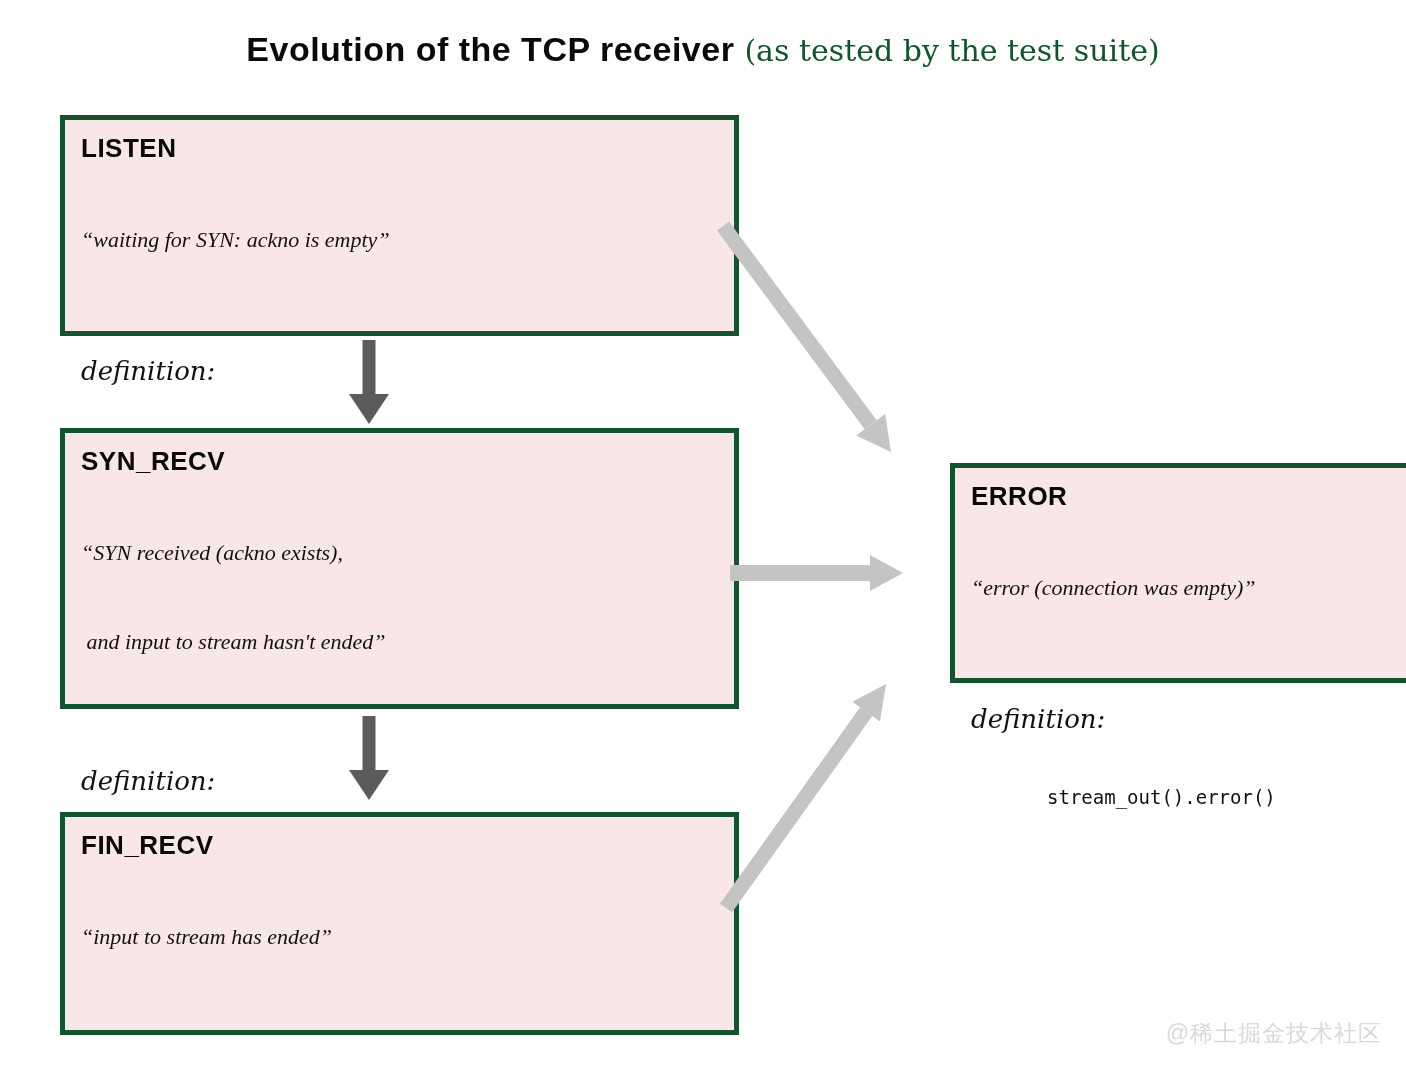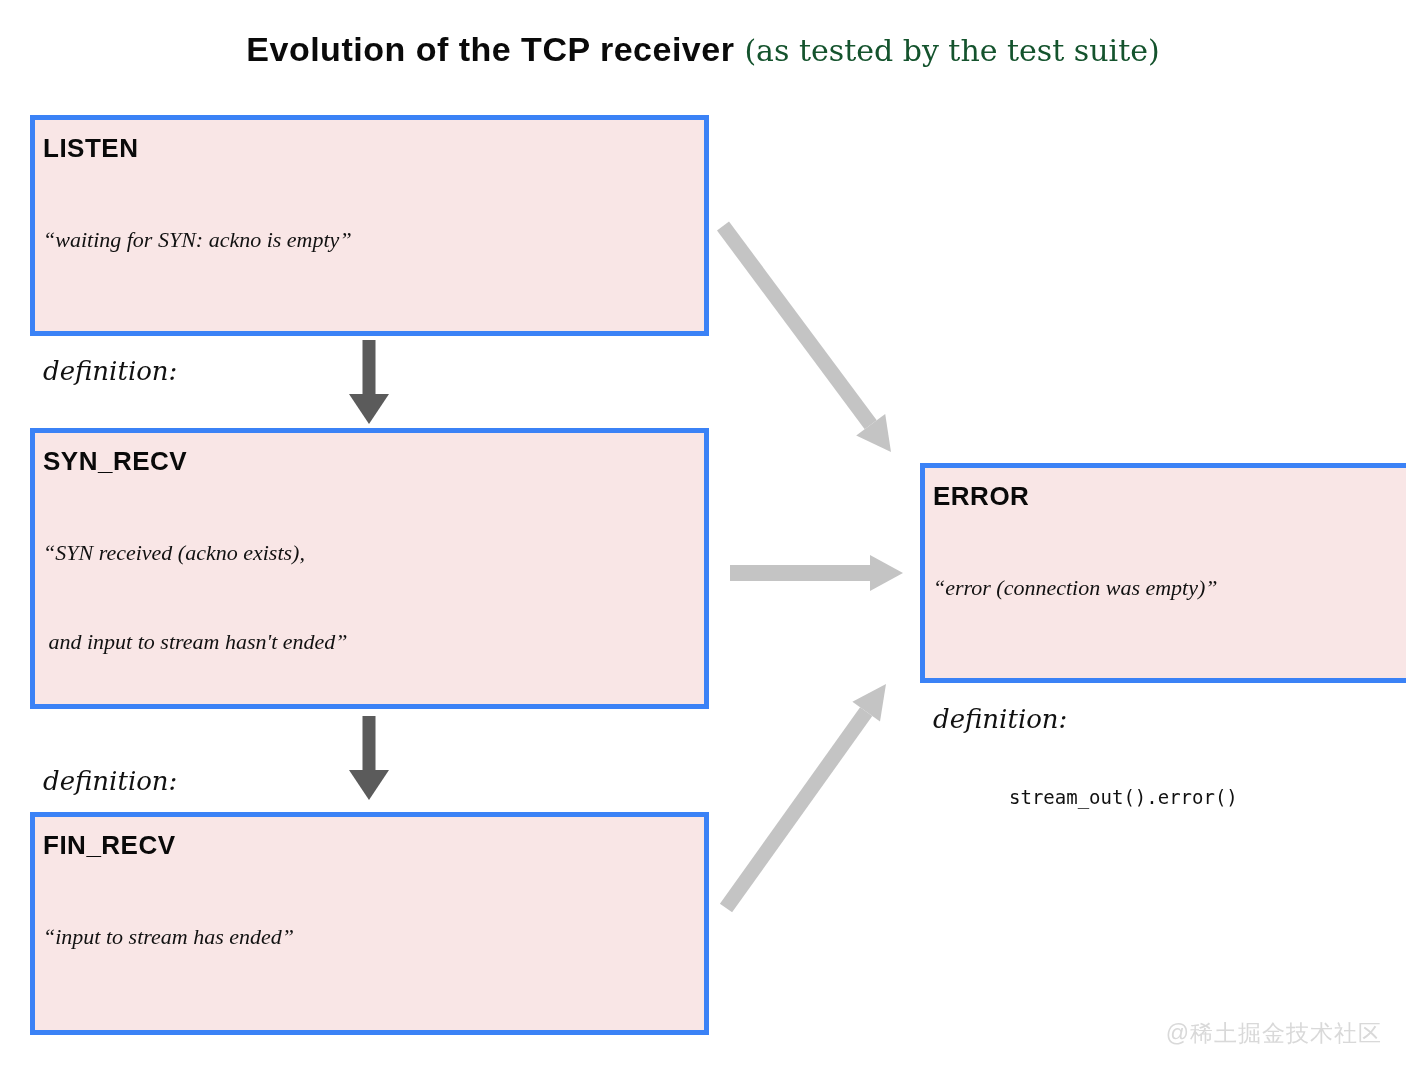--- a/index.html
+++ b/index.html
@@ -32,24 +32,25 @@
     font-weight: 400;
     font-size: 30px;
     color: #14532d;
     margin-left: 10px;
   }
 
   
   .state-box {
     position: absolute;
     background: var(--box-fill, #f9e6e6);
-    border: 5px solid #3b82f6;
+    border: 5px solid #14532d;
     box-sizing: border-box;
-    padding: 14px 8px;
+    padding: 14px 16px;
     color: #111;
+    margin-left: 30px;
   }
   .box-listen  { left: 30px;  top: 115px; width: 679px; height: 221px; }
   .box-synrecv { left: 30px;  top: 428px; width: 679px; height: 281px; }
   .box-finrecv { left: 30px;  top: 812px; width: 679px; height: 223px; }
   .box-error   { left: 920px; top: 463px; width: 546px; height: 220px; }
 
   .box-title {
     font-family: "Liberation Sans", sans-serif;
     font-weight: 800;
     font-size: 26px;

